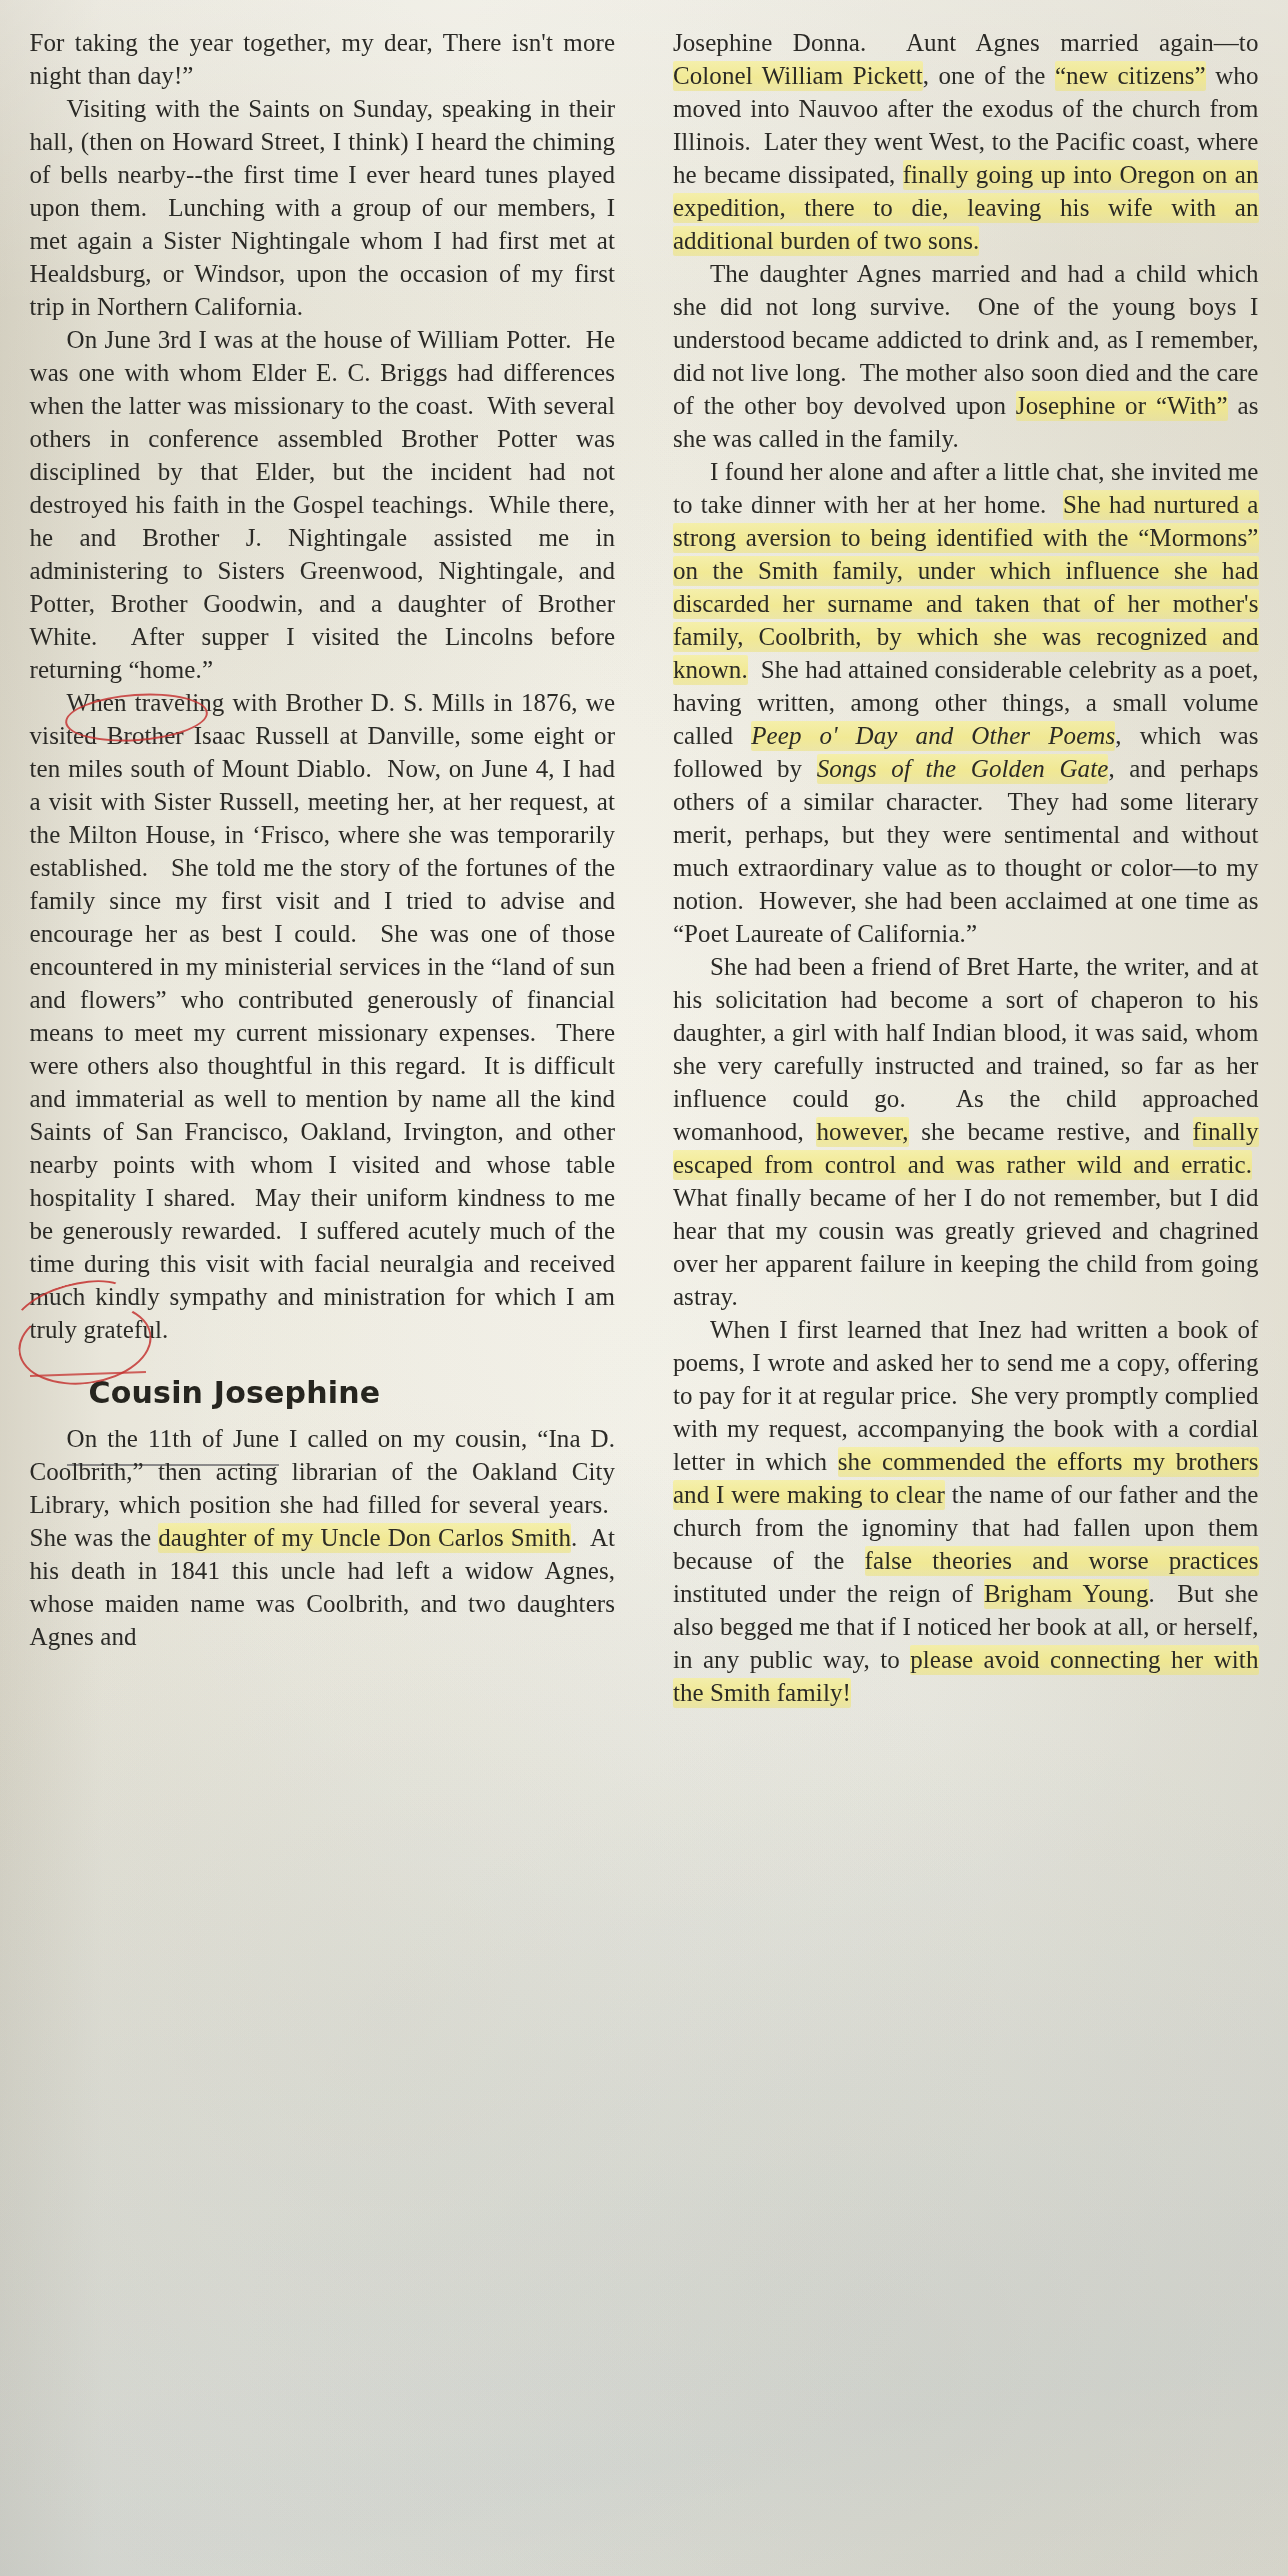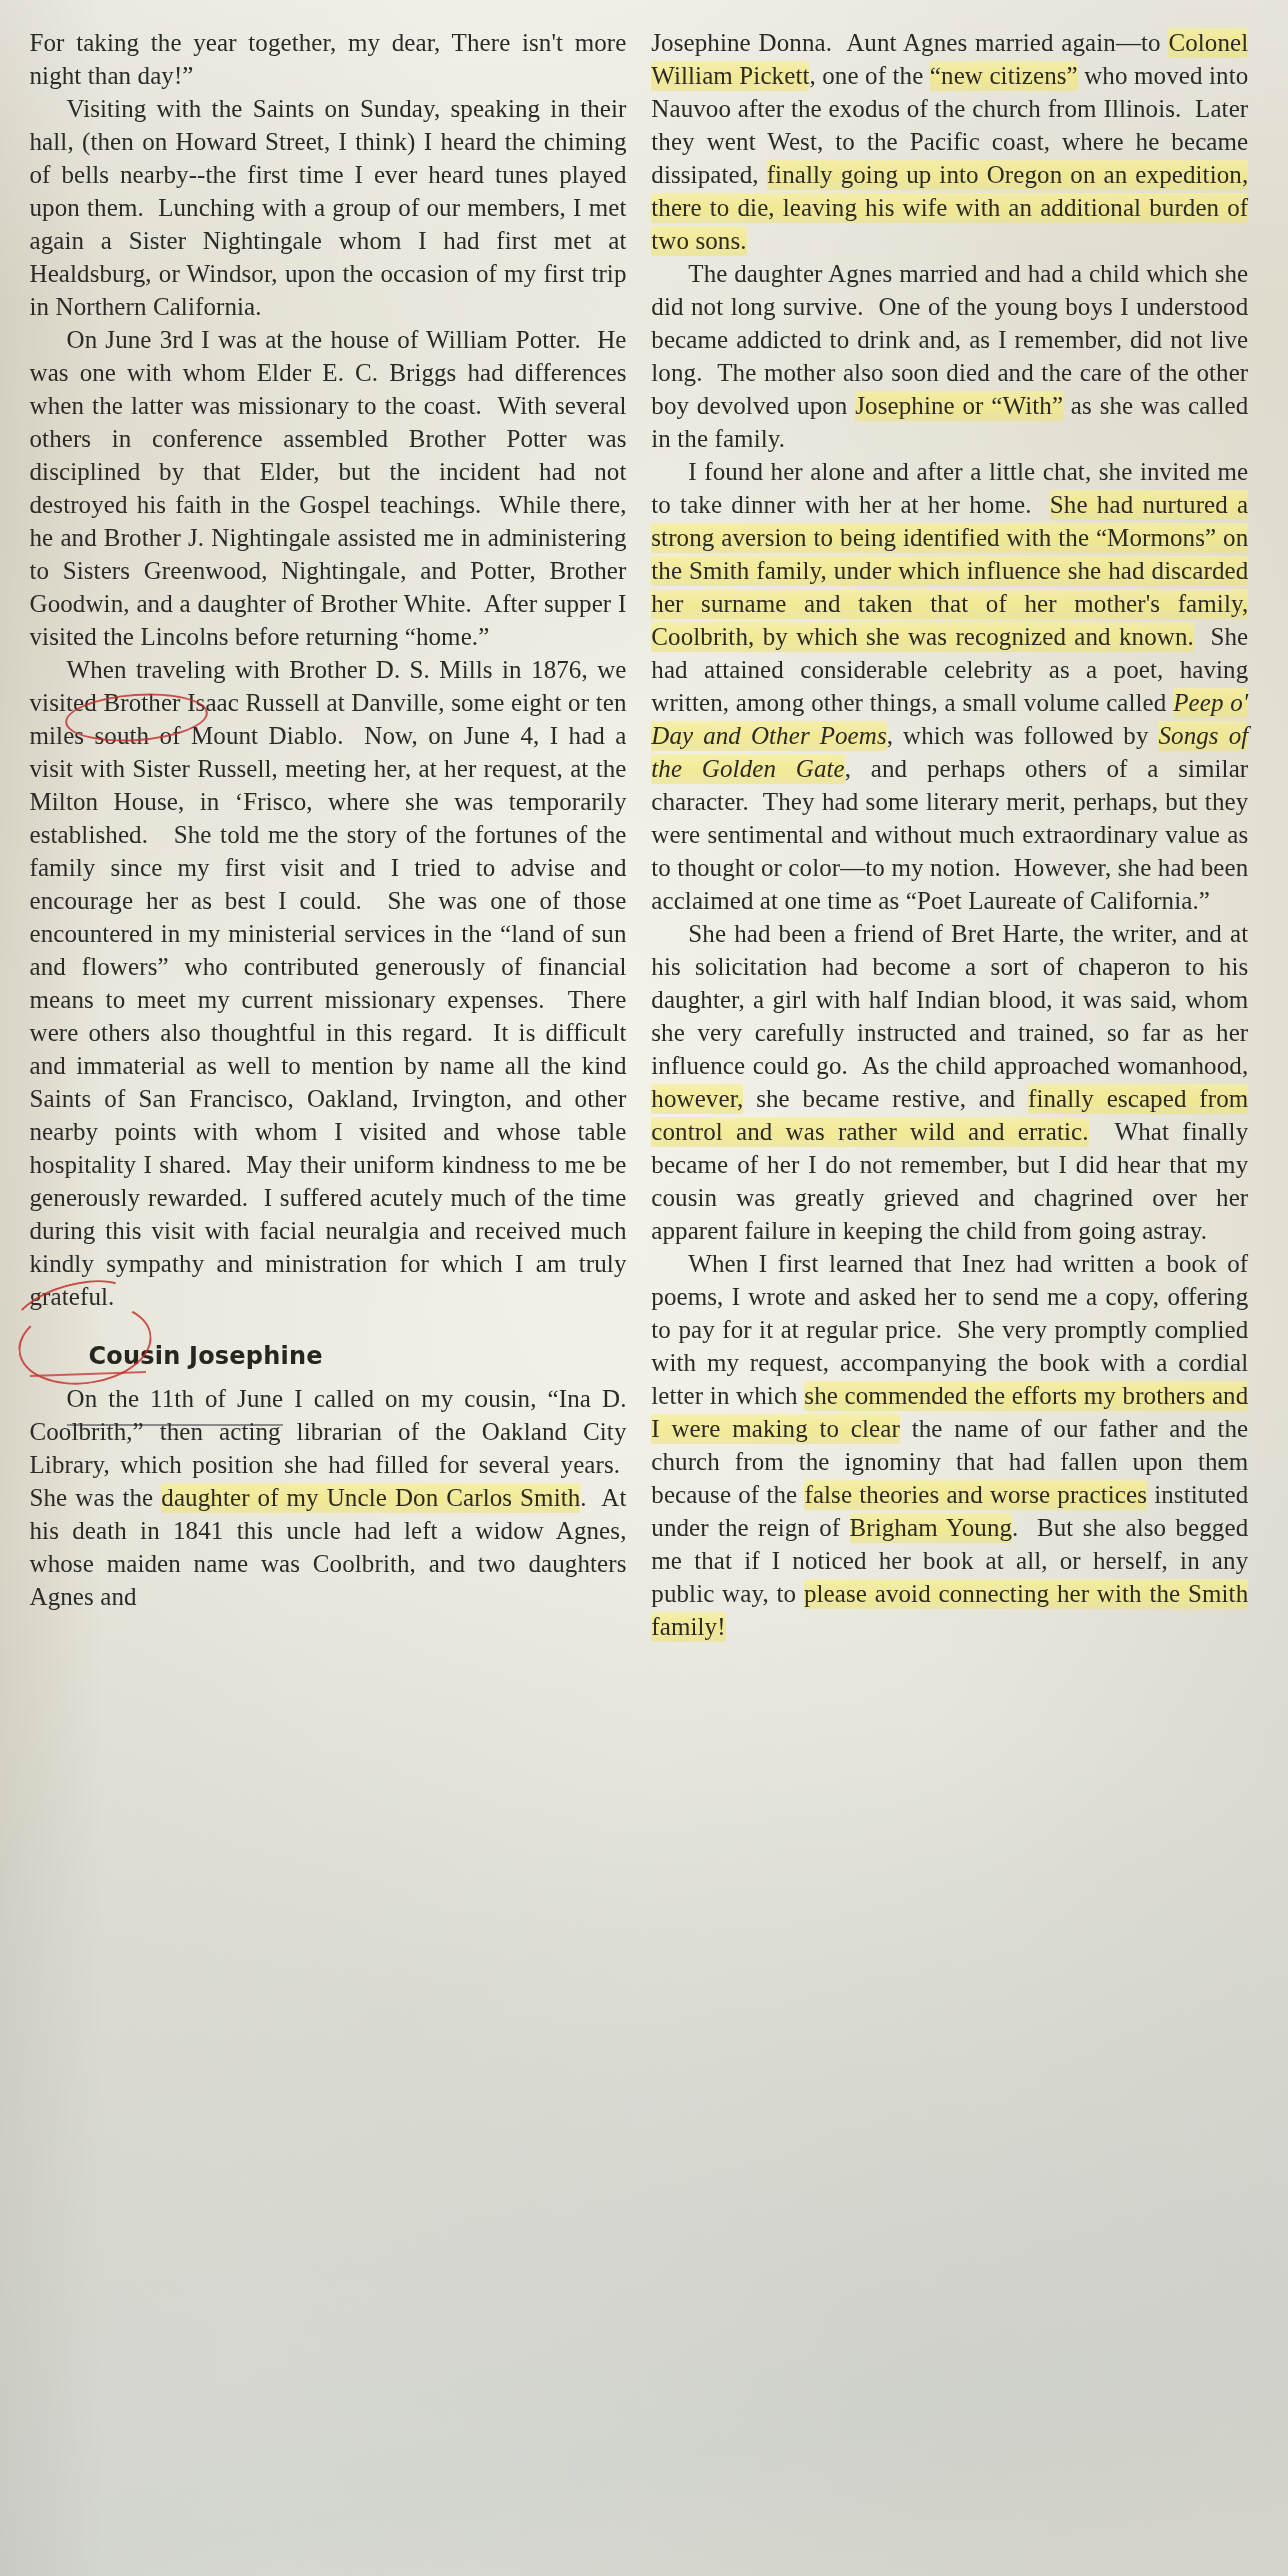--- a/index.html
+++ b/index.html
@@ -53,38 +53,38 @@
     z-index: 3;
     display: flex;
     gap: 9px;
     height: 100%;
   }
   .col {
     width: 597px;
     position: relative;
   }
   .col-left { padding-right: 7.9px; }
-  .col-right { padding-left: 7.9px; }
+  .col-right { padding-left: 7.9px; margin-left: 33px; }
 
   p {
     margin: 0 0 0 0;
     font-size: 25px;
     line-height: 33px;
     text-align: justify;
     color: #2b2a26;
     text-indent: 37px;
     letter-spacing: 0.1px;
     -webkit-font-smoothing: antialiased;
   }
   p.noindent { text-indent: 0; }
   p + p { margin-top: 0; }
 
   h3.section-head {
     font-family: "DejaVu Sans", sans-serif;
-    font-size: 24px;
+    font-size: 30px;
     font-weight: 700;
     color: #26251f;
     margin: 29.5px 0 11.8px 0;
     text-align: left;
     padding-left: 59px;
     letter-spacing: 0.2px;
   }
 
   i, em { font-style: italic; }
 

